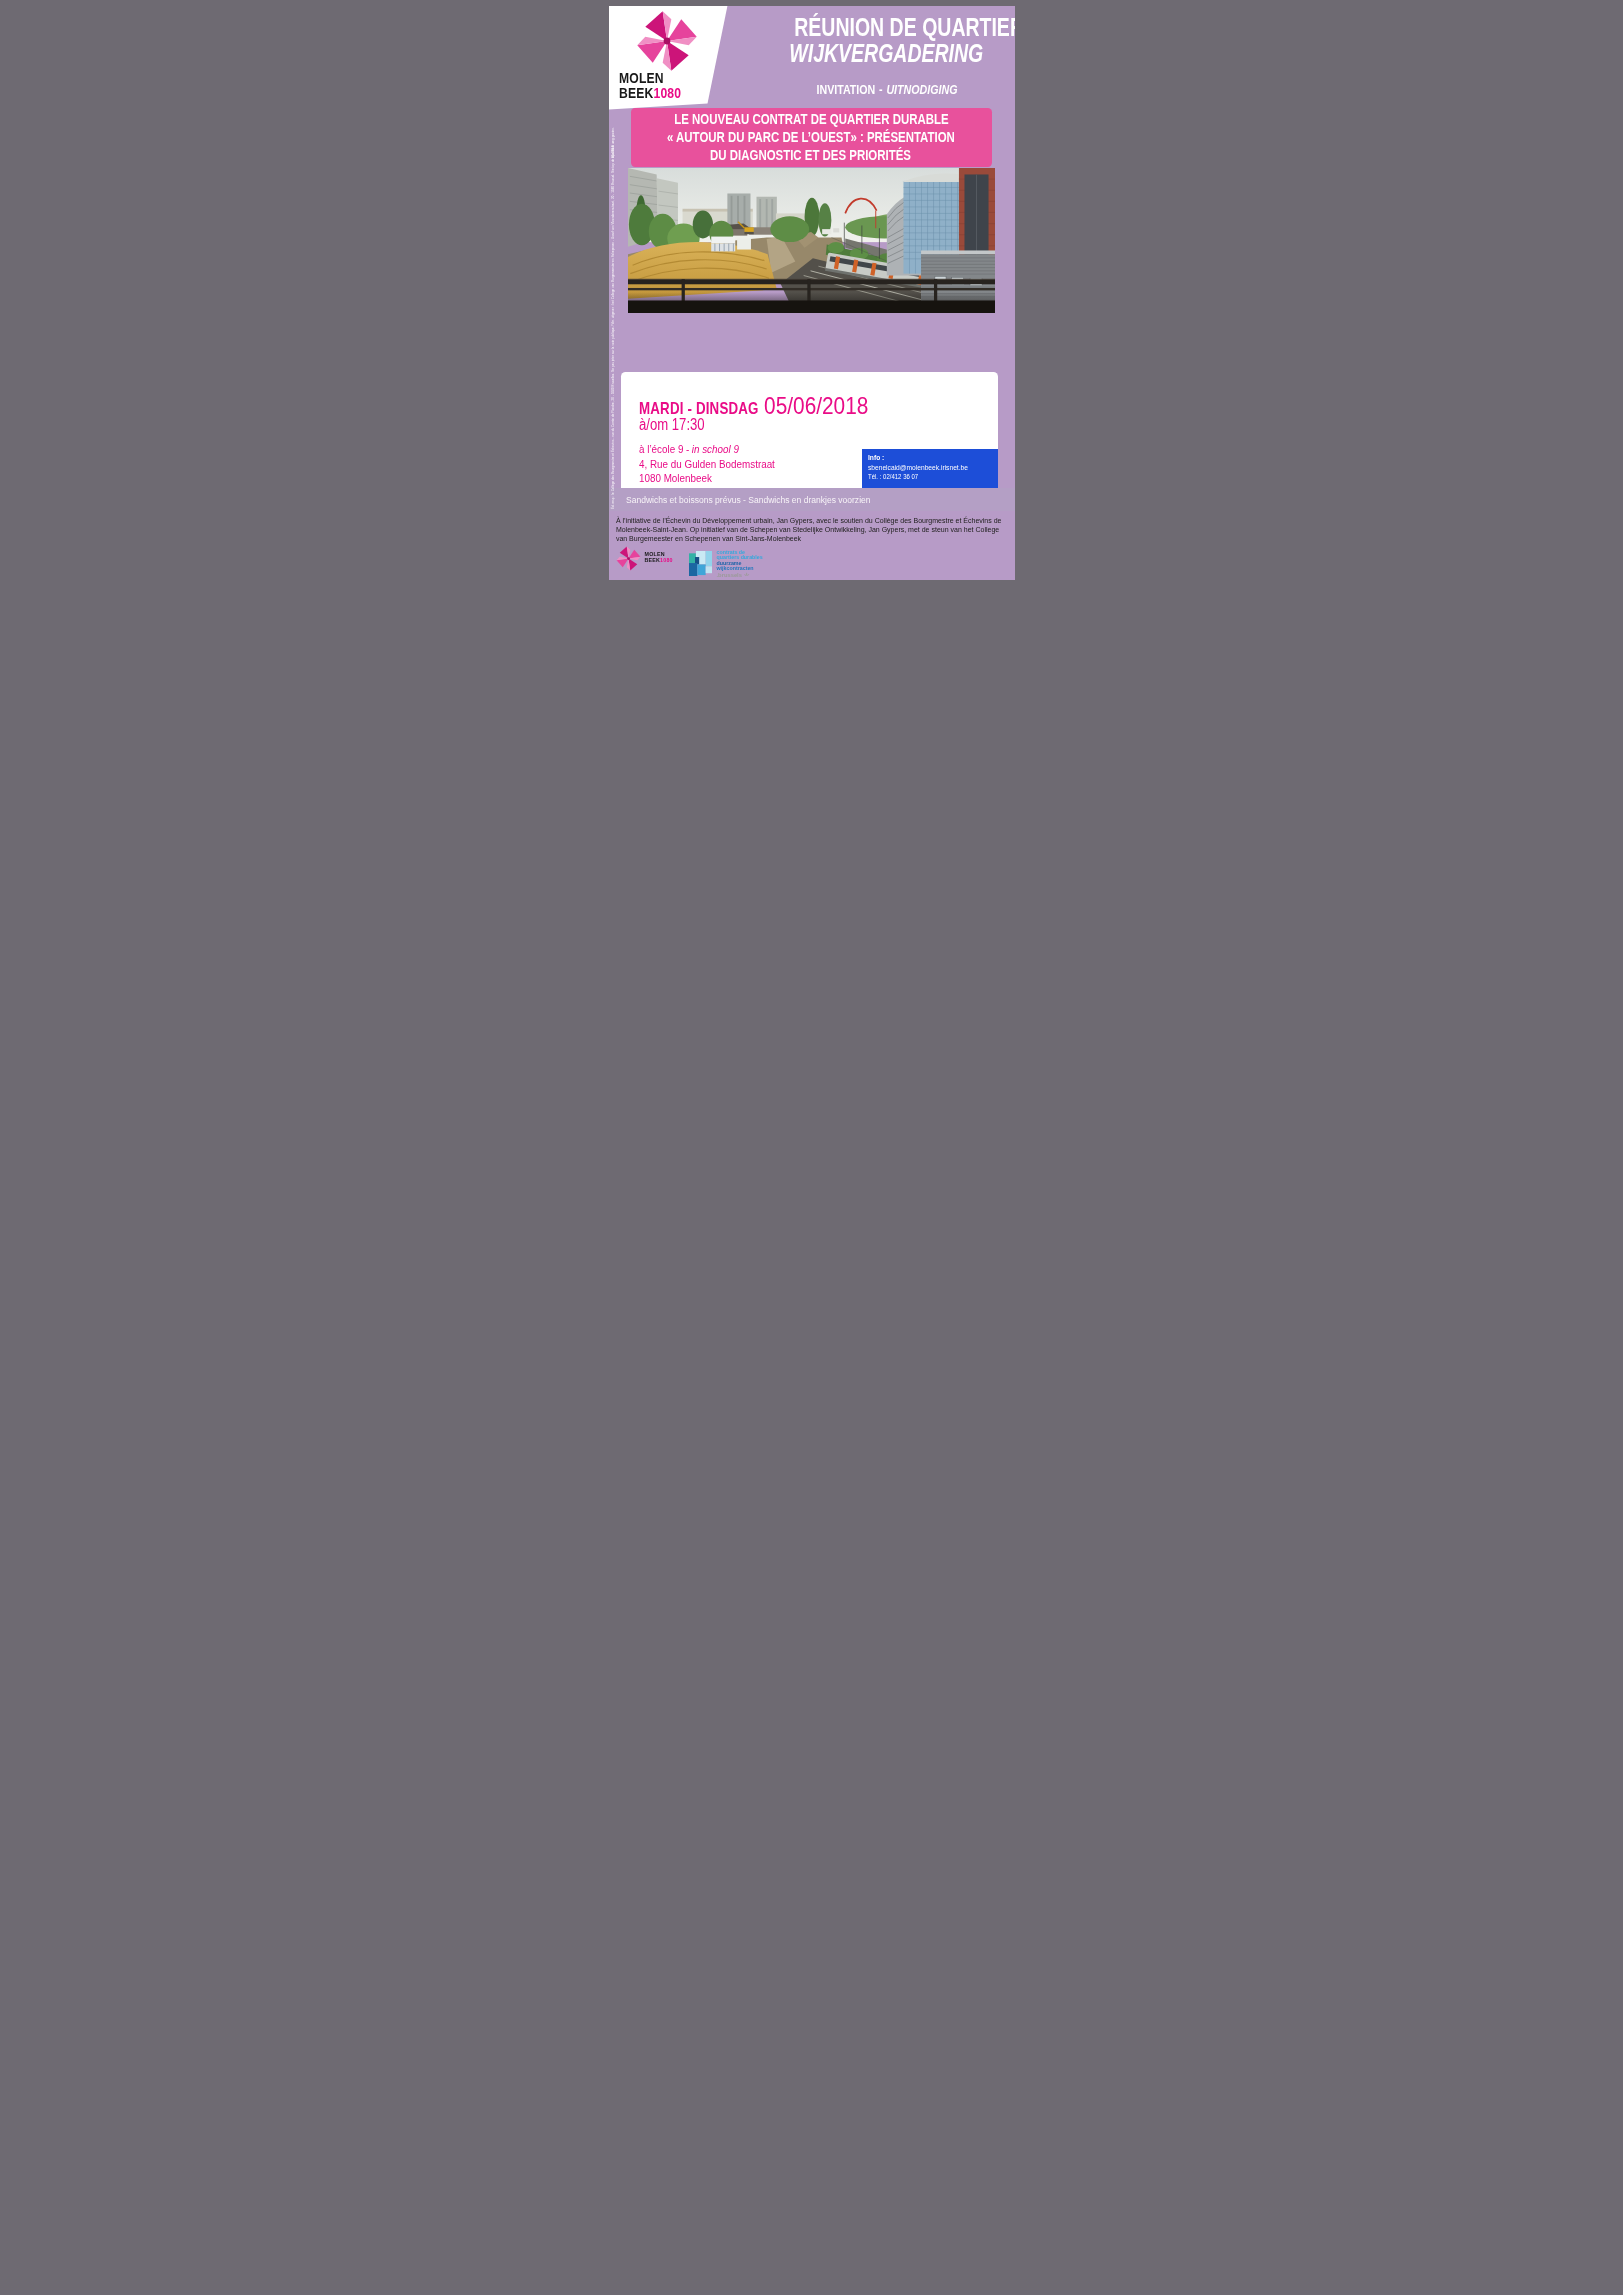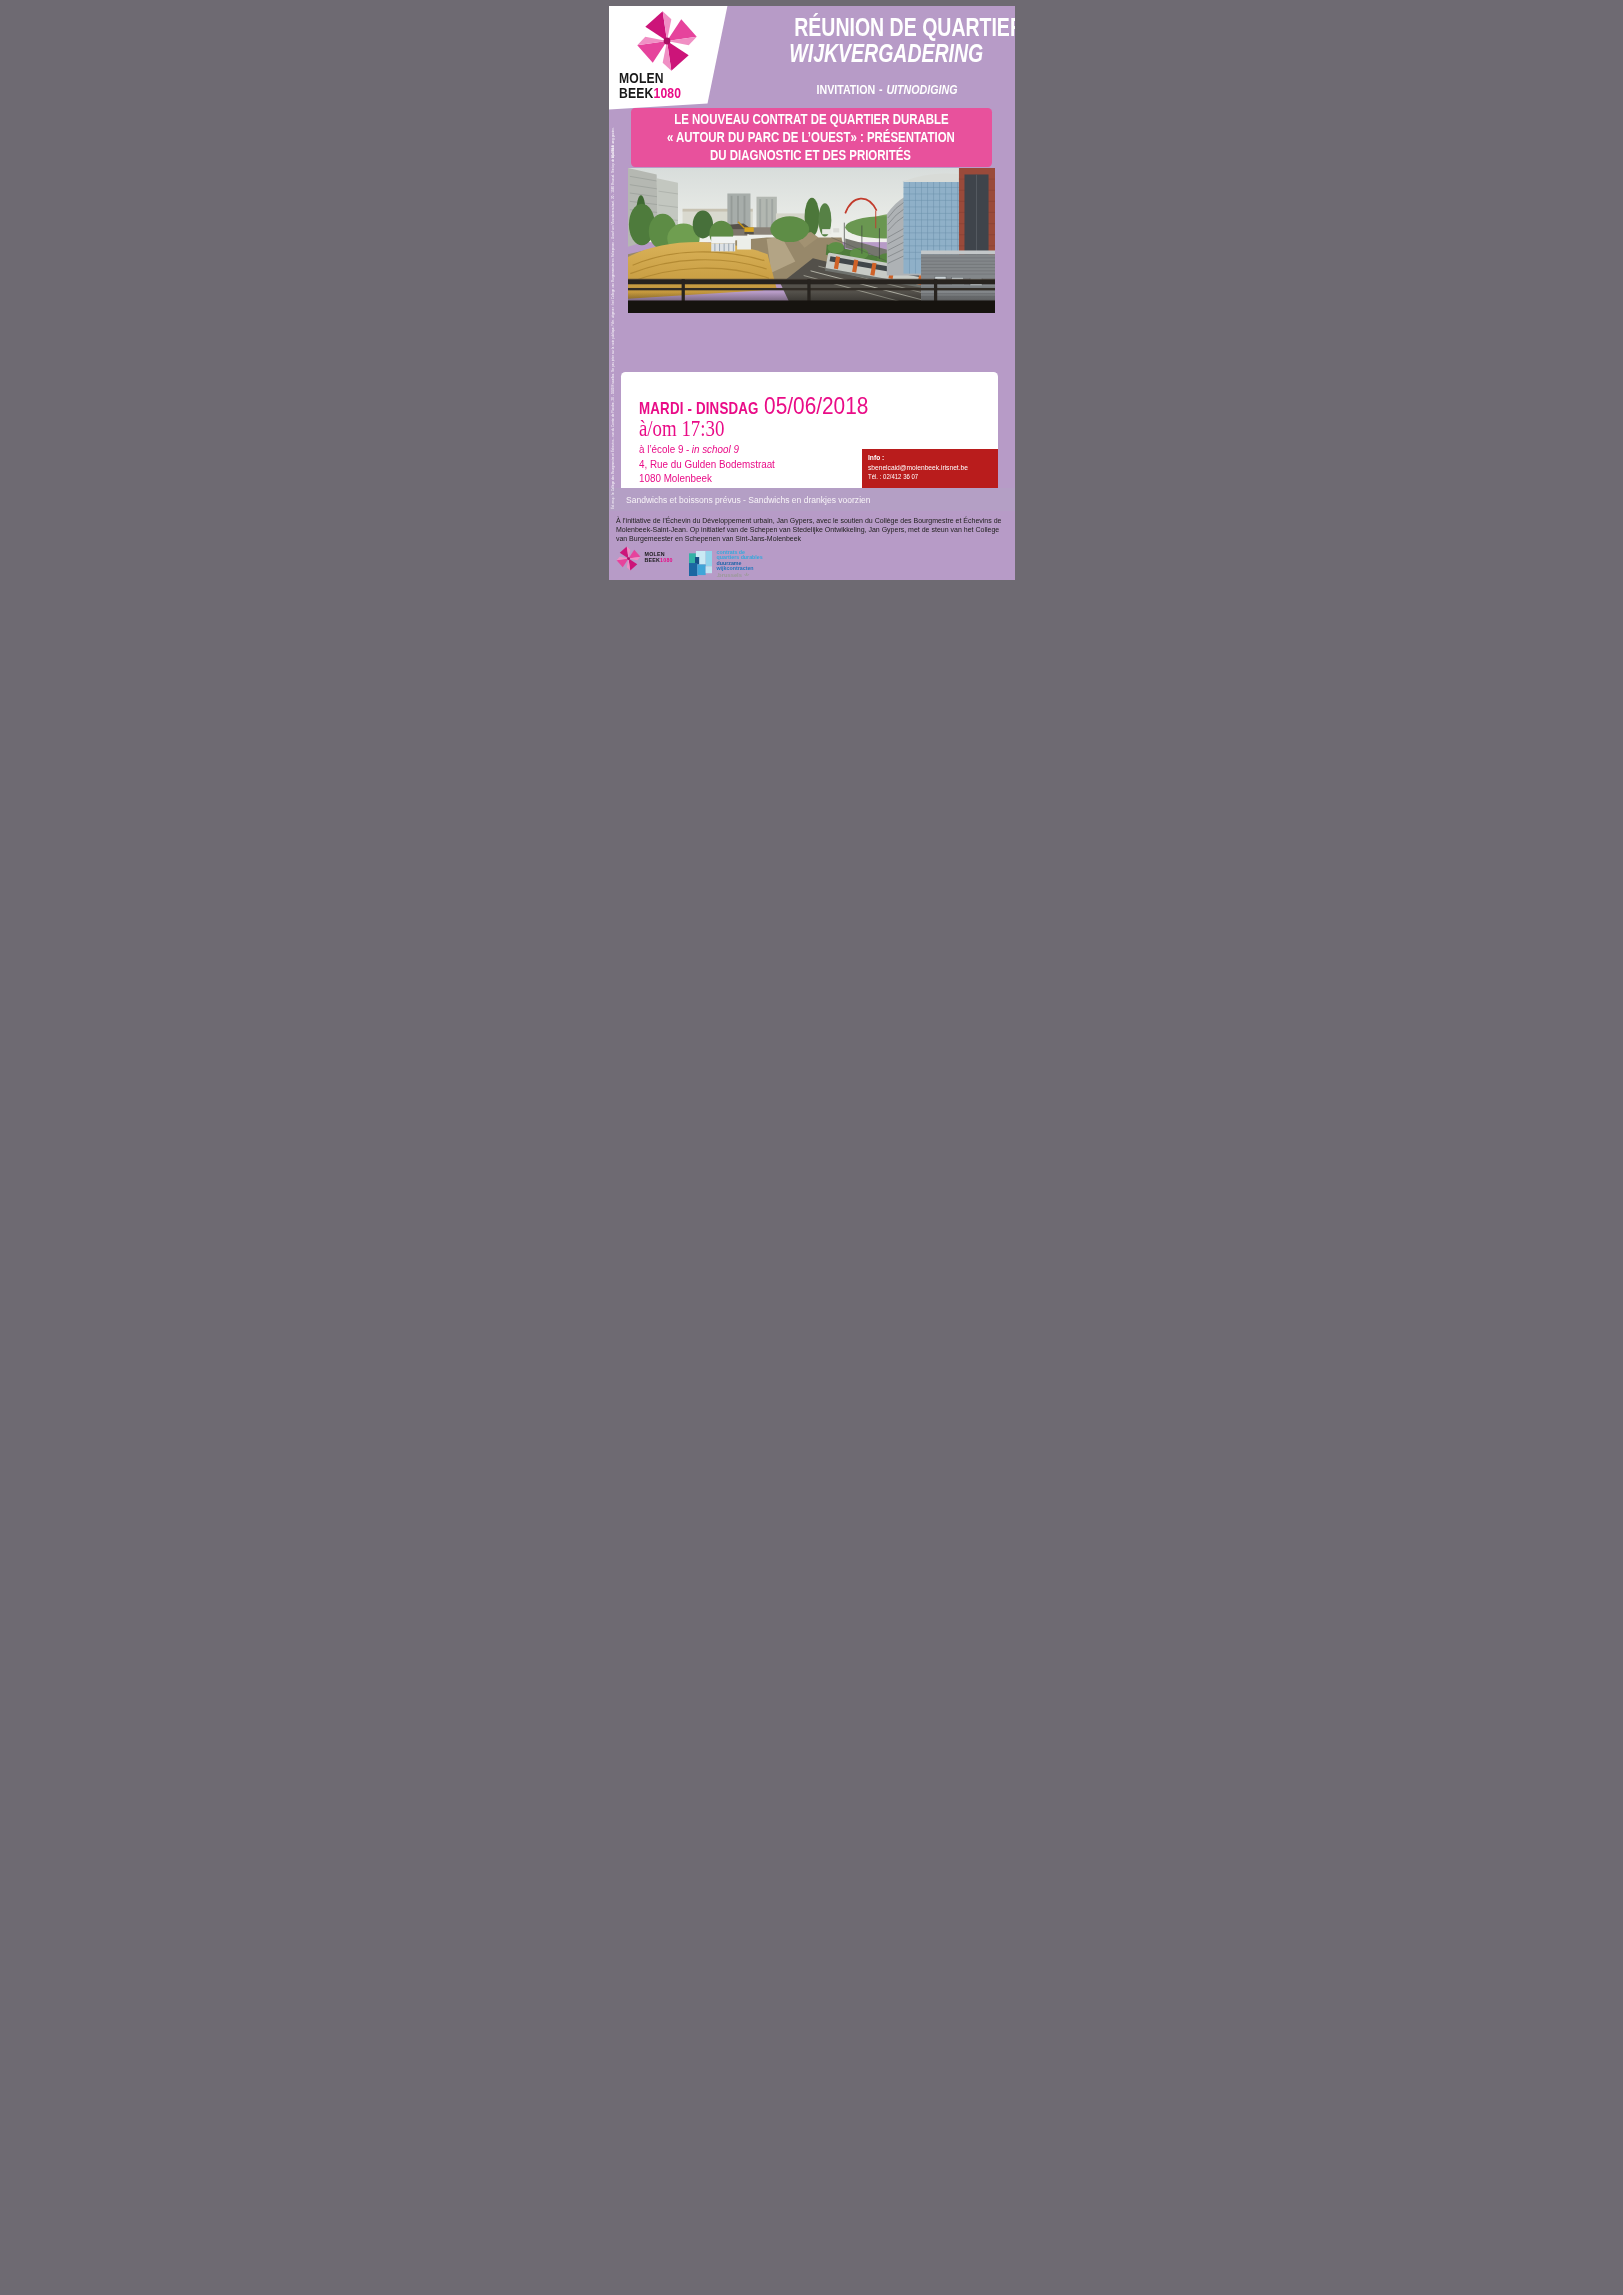--- a/index.html
+++ b/index.html
@@ -34,27 +34,27 @@
   .banner-nl .it{font-style:italic;}
   
   .photo{left:19.4px;top:162px;width:367px;height:145px;}
   .photo svg{display:block;width:100%;height:100%;}
   
   .white-block{left:12.5px;top:366px;width:377px;height:117px;background:#ffffff;border-radius:4.6px 4.6px 0 0;}
   .dayrow{left:30px;top:388px;display:flex;align-items:baseline;gap:6.5px;color:#e90c87;
           transform:scaleX(.85);transform-origin:left center;white-space:nowrap;}
   .day{font-size:15.7px;font-weight:bold;line-height:1;letter-spacing:0.2px;}
   .date{font-size:24.5px;font-weight:400;line-height:1;}
-  .timerow{left:30px;top:411px;color:#e90c87;font-size:23px;font-weight:400;line-height:1;white-space:nowrap;font-family:Liberation Serif, serif;}
+  .timerow{left:30px;top:411px;color:#e90c87;font-size:16px;font-weight:400;line-height:1;white-space:nowrap;}
   .venue,.addr{color:#e90c87;font-size:11.6px;line-height:1;white-space:nowrap;}
   .venue{left:30px;top:437px;}
   .venue .nl{font-style:italic;margin-left:2.8px;}
   .addr1{left:30px;top:452px;} .addr2{left:30px;top:466px;}
   
-  .infobox{left:253px;top:443px;width:136px;height:39px;background:#b91c1c;color:#fff;
+  .infobox{left:253px;top:443px;width:136px;height:39px;background:#1d4ed8;color:#fff;
            padding:4.2px 6.5px;box-sizing:border-box;}
   .ib-title{font-size:7.4px;font-weight:bold;margin-bottom:1.4px;white-space:nowrap;}
   .ib-mail{font-size:7.4px;line-height:10.2px;white-space:nowrap;}
   .ib-tel{font-size:6.7px;line-height:8.8px;white-space:nowrap;}
   
   .strip{left:0;top:482px;width:406px;height:23px;background:#b49fc5;}
   .strip-text{margin-left:17px;line-height:23px;font-size:9.7px;color:#f8f4f8;white-space:nowrap;}
   
   .footer{left:7.4px;top:510px;width:394px;color:#1d1d1b;font-size:7px;line-height:9px;}
   .footer div{white-space:nowrap;}

